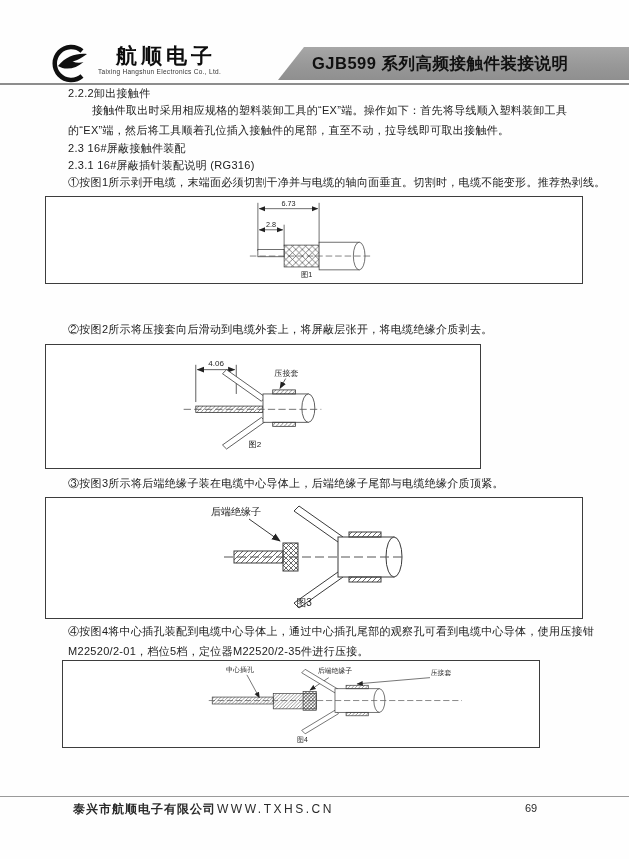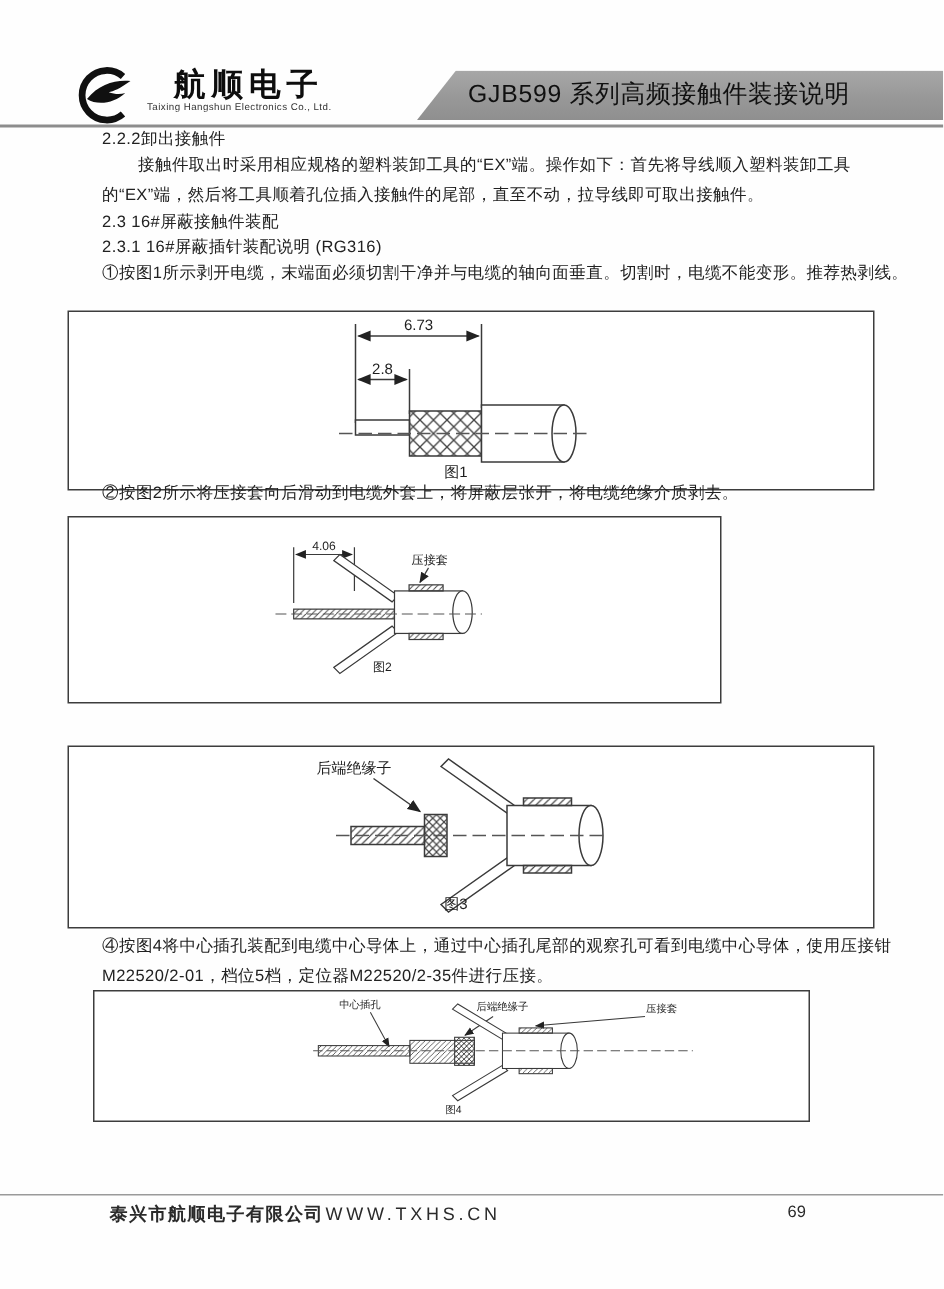--- a/index.html
+++ b/index.html
@@ -11,21 +11,21 @@
   
   .logo-wrap { position:absolute; left:46px; top:40px; width:230px; height:46px; }
   .logo-icon { position:absolute; left:0; top:0; }
   .company-name { position:absolute; left:50px; top:2px; font-size:21px; font-weight:bold; letter-spacing:4px; color:#0d0d0d; white-space:nowrap;margin-left:20px; }
   .company-sub { position:absolute; left:52px; top:28px; font-size:6.5px; color:#333; letter-spacing:0.3px; white-space:nowrap; }
   .banner {
     position:absolute; left:278px; top:47px; width:351px; height:33px;
     background:linear-gradient(180deg,#a7a7a7 0%, #989898 55%, #8f8f8f 100%);
     clip-path:polygon(26px 0, 100% 0, 100% 100%, 0 100%);
   }
-  .banner-title { position:absolute; left:34px; top:0; line-height:33px; font-size:16.5px; font-weight:normal; color:#101010; letter-spacing:0.5px; white-space:nowrap; }
+  .banner-title { position:absolute; left:34px; top:0; line-height:33px; font-size:16.5px; font-weight:bold; color:#101010; letter-spacing:0.5px; white-space:nowrap; }
   .header-rule { position:absolute; left:0; top:83px; width:629px; height:2px; background:#8d8d8d; }
   
   .txt { position:absolute; left:48px; width:538px; font-size:11px; line-height:19.5px; letter-spacing:0.3px; color:#212121;margin-left:20px; }
   .indent { text-indent:24px; }
   
   .fig { position:absolute; border:1px solid #3d3d3d; background:#fff; }
   .fig svg { display:block; width:100%; height:100%; }
   svg text { font-family:"Liberation Sans", sans-serif; font-size:10px; fill:#1e1e1e; }
   
   .footer-rule { position:absolute; left:0; top:796px; width:629px; height:1px; background:#9a9a9a; }
@@ -67,21 +67,21 @@
     <div class="banner-title">GJB599 系列高频接触件装接说明</div>
   </div>
   <div class="header-rule"></div>
 
   <div class="txt" style="top:84px">2.2.2卸出接触件</div>
   <div class="txt indent" style="top:101px">接触件取出时采用相应规格的塑料装卸工具的“EX”端。操作如下：首先将导线顺入塑料装卸工具的“EX”端，然后将工具顺着孔位插入接触件的尾部，直至不动，拉导线即可取出接触件。</div>
   <div class="txt" style="top:139px">2.3 16#屏蔽接触件装配</div>
   <div class="txt" style="top:156px">2.3.1 16#屏蔽插针装配说明 (RG316)</div>
   <div class="txt" style="top:173px">①按图1所示剥开电缆，末端面必须切割干净并与电缆的轴向面垂直。切割时，电缆不能变形。推荐热剥线。</div>
 
-  <div class="fig" style="left:45px; top:207px; width:538px; height:120px">
+  <div class="fig" style="left:45px; top:196px; width:538px; height:88px">
     <svg viewBox="0 0 536 118">
       <g stroke="#3a3a3a" stroke-width="1" fill="none">
         <line x1="191" y1="8" x2="191" y2="74"></line>
         <line x1="275" y1="8" x2="275" y2="64"></line>
         <line x1="227" y1="38" x2="227" y2="68"></line>
         <line x1="193" y1="16" x2="273" y2="16" marker-start="url(#m-arr)" marker-end="url(#m-arr)"></line>
         <line x1="193" y1="45" x2="225" y2="45" marker-start="url(#m-arr)" marker-end="url(#m-arr)"></line>
       </g>
       <text x="233" y="12" text-anchor="middle">6.73</text>
       <text x="209" y="41" text-anchor="middle">2.8</text>
@@ -111,20 +111,21 @@
       <ellipse cx="324" cy="63.5" rx="8" ry="17.5" fill="#ffffff" stroke="#3a3a3a"></ellipse>
       <rect x="280" y="41" width="28" height="5" fill="url(#p-diag)" stroke="#3a3a3a"></rect>
       <rect x="280" y="81" width="28" height="5" fill="url(#p-diag)" stroke="#3a3a3a"></rect>
       <line x1="170" y1="65" x2="340" y2="65" stroke="#555" stroke-width="1" stroke-dasharray="9 4"></line>
       <line x1="296" y1="27" x2="289" y2="39" stroke="#3a3a3a" stroke-width="1" marker-end="url(#m-arr)"></line>
       <text x="297" y="24" text-anchor="middle">压接套</text>
       <text x="258" y="112" text-anchor="middle">图2</text>
     </svg>
   </div>
 
+  <div class="txt" style="top:474px">③按图3所示将后端绝缘子装在电缆中心导体上，后端绝缘子尾部与电缆绝缘介质顶紧。</div>
 
   <div class="fig" style="left:45px; top:497px; width:538px; height:122px">
     <svg viewBox="0 0 536 120">
       <text x="190" y="17" text-anchor="middle">后端绝缘子</text>
       <line x1="203" y1="21" x2="234" y2="43" stroke="#3a3a3a" stroke-width="1" marker-end="url(#m-arr)"></line>
       <rect x="188" y="53" width="49" height="12" fill="url(#p-diag)" stroke="#3a3a3a"></rect>
       <rect x="237" y="45" width="15" height="28" fill="url(#p-cross-sm)" stroke="#3a3a3a"></rect>
       <polygon points="248,13 253,8 297,39 292,44" fill="#ffffff" stroke="#3a3a3a"></polygon>
       <polygon points="248,105 253,110 297,79 292,74" fill="#ffffff" stroke="#3a3a3a"></polygon>
       <rect x="292" y="39" width="56" height="40" fill="#ffffff" stroke="#3a3a3a"></rect>

